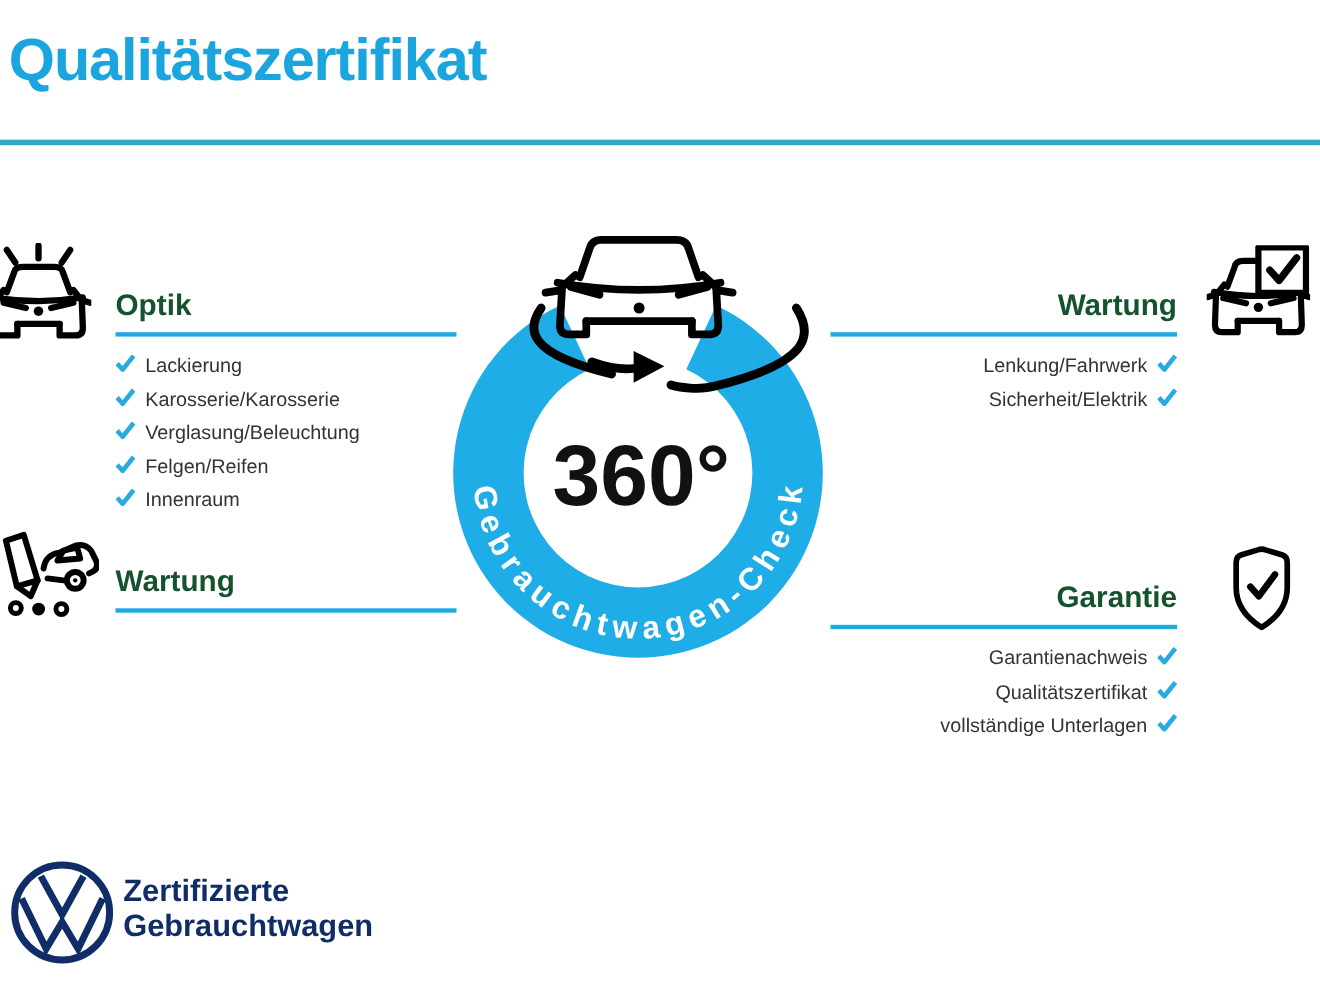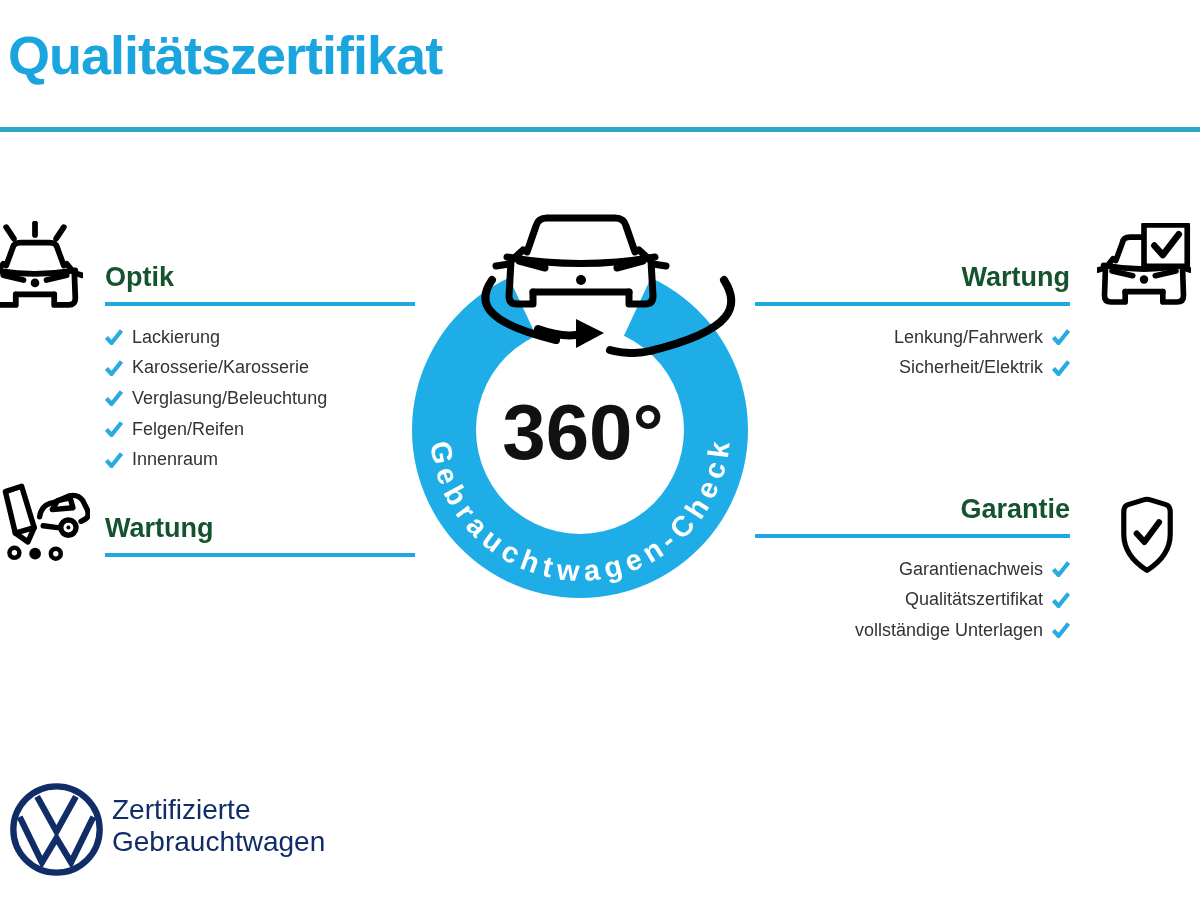--- a/index.html
+++ b/index.html
@@ -13,39 +13,39 @@
   #page-title{
     left:8px;top:24px;font-size:54px;font-weight:bold;color:#1ba5de;letter-spacing:-1px;
   }
   #title-rule{left:0;top:127px;width:1200px;height:5px;background:#2ea7c9}
 
   
   .sec{position:absolute;width:315px}
   .sec-head{font-size:27px;font-weight:bold;color:#14532d;height:31px;line-height:31px}
   .sec-rule{height:4px;background:#1fa9e2;margin-top:9px}
   .items{list-style:none;margin:16px 0 0;padding:0}
-  .items li{height:30.6px;display:flex;align-items:center;gap:9px;font-size:18px;color:#333}
+  .items li{height:30.6px;display:flex;gap:9px;font-size:18px;color:#333}
   .right .sec-head{text-align:right}
   .right .items li{justify-content:flex-end}
   .check{flex:0 0 auto}
 
   .pos-optik{left:105px;top:262px;width:310px}
   .pos-wartung{left:105px;top:513px;width:310px}
   .pos-technik{left:755px;top:262px}
-  .pos-garantie{left:755px;top:494px}
+  .pos-garantie{left:755px;top:528px}
 
   
   #icon-optik{left:-13px;top:221px}
   #icon-wartung{left:0px;top:478px}
   #icon-technik{left:1097px;top:223px}
   #icon-garantie{left:1104px;top:491px}
 
   
   #vw-logo{left:8px;top:781px}
-  #footer-text{left:112px;top:794px;font-size:28px;font-weight:normal;color:#112d68;line-height:32px}
+  #footer-text{left:112px;top:794px;font-size:28px;font-weight:bold;color:#112d68;line-height:32px}
 
   svg{display:block}
 </style>
 </head>
 <body>
 
 <div class="abs" id="page-title">Qualitätszertifikat</div>
 <div class="abs" id="title-rule"></div>
 
 <svg class="abs" id="icon-optik" width="96" height="94" viewBox="0 0 100 97">

